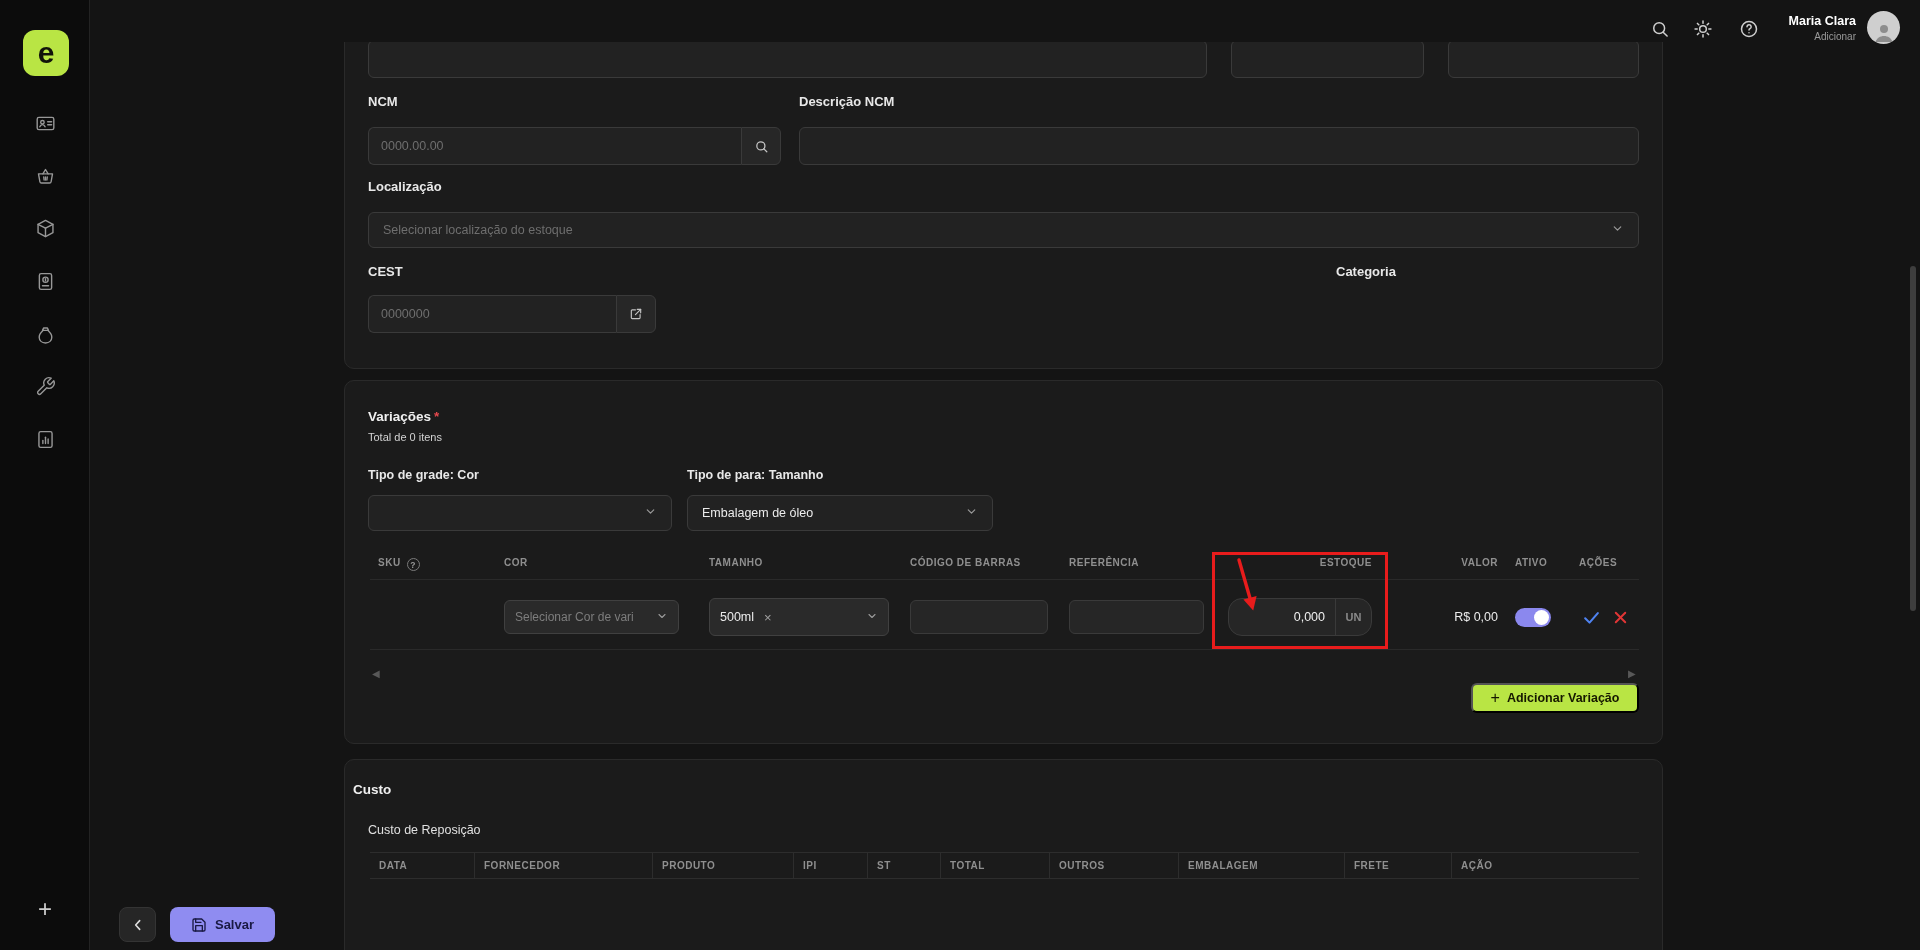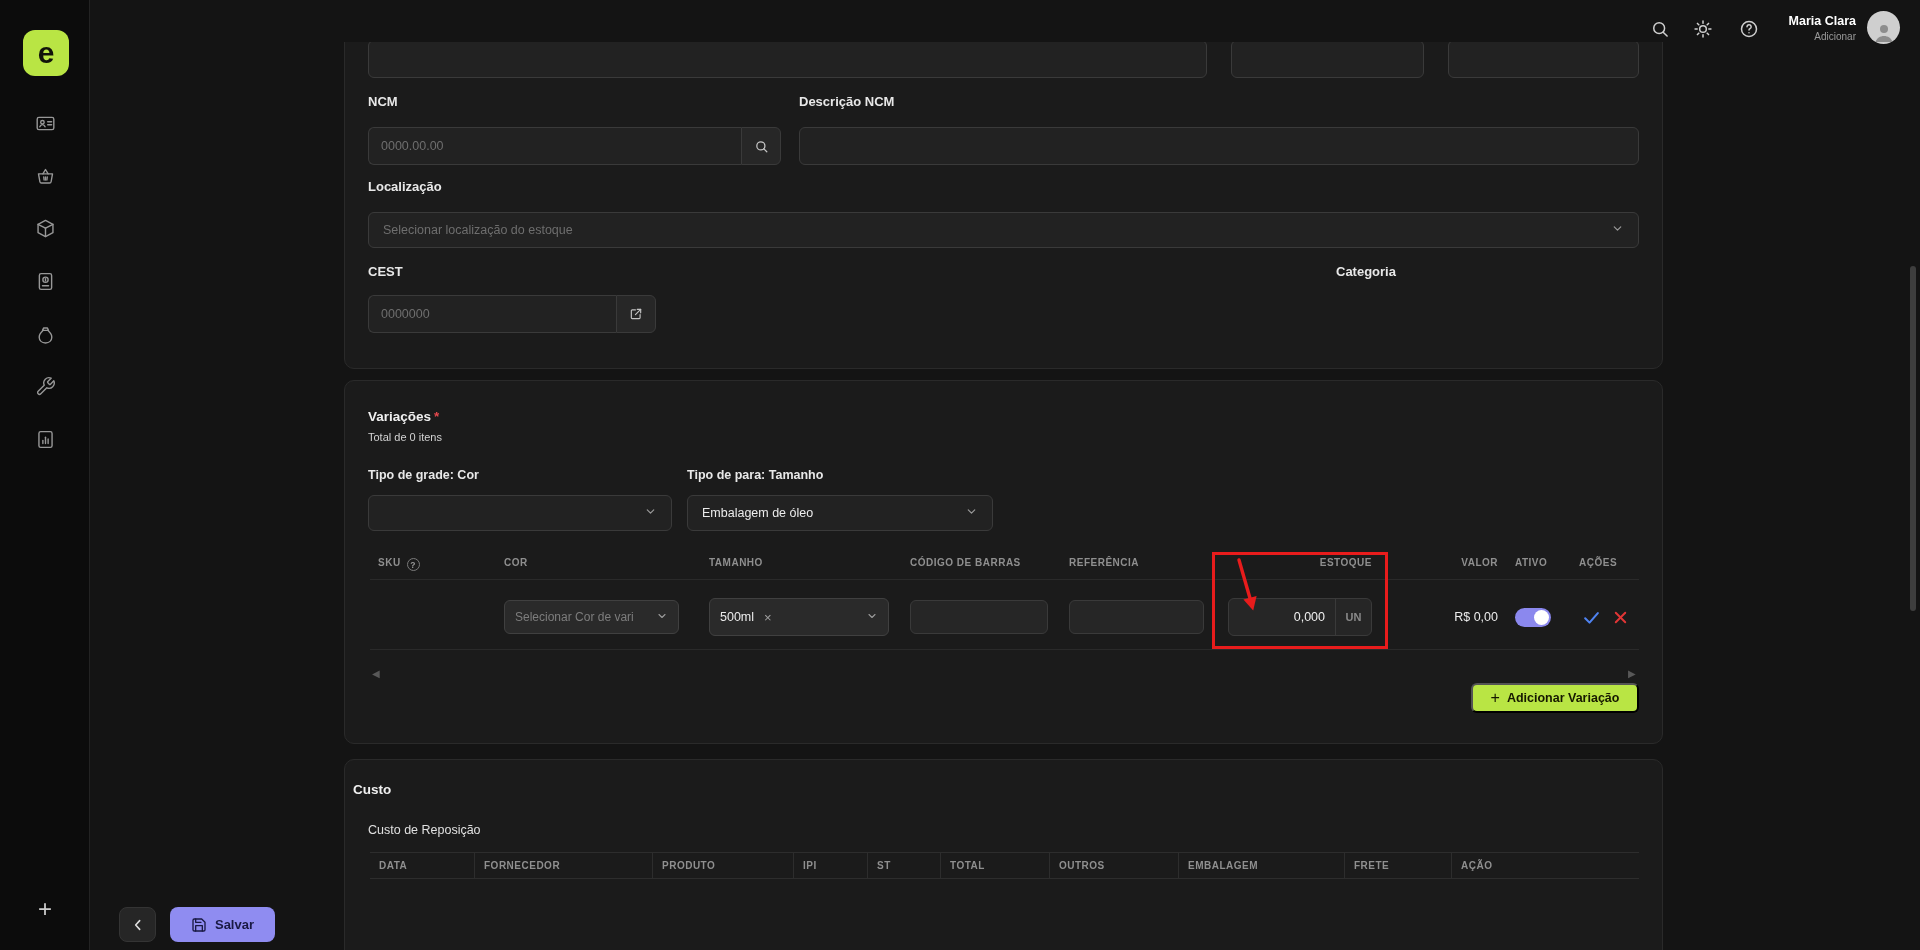--- a/index.html
+++ b/index.html
@@ -53,21 +53,21 @@
   .hline{position:absolute;left:25px;width:1269px;border-top:1px solid #2a2a2a}
   .q-badge{display:inline-block;width:13px;height:13px;border:1px solid #7a7a7a;border-radius:50%;
     font-size:8.5px;line-height:12px;text-align:center;color:#9a9a9a;margin-left:6px;vertical-align:-2px;cursor:pointer}
   .sel-row{position:absolute;background:#2a2a2a;border:1px solid #404040;border-radius:6px;display:flex;
     align-items:center;justify-content:space-between;padding:0 10px;font-size:12px;cursor:pointer;overflow:hidden}
   .sel-row .ph{color:#7d7d7d;white-space:nowrap;overflow:hidden;max-width:118px}
   .chip-sel{position:absolute;background:#2a2a2a;border:1px solid #404040;border-radius:6px;display:flex;
     align-items:center;padding:0 10px;font-size:12.5px;color:#ececec;cursor:pointer}
   .chip-sel .chip-x{color:#a2a2a2;font-size:13px;margin-left:10px;cursor:pointer}
   .chip-sel .chev{margin-left:auto;color:#9a9a9a}
-  .stock{position:absolute;display:flex;background:#262626;border:1px solid #3a3a3a;border-radius:6px;overflow:hidden}
+  .stock{position:absolute;display:flex;background:#262626;border:1px solid #3a3a3a;border-radius:14px;overflow:hidden}
   .stock input{flex:1;background:transparent;border:none;outline:none;color:#f0f0f0;font-size:12.5px;
     text-align:right;padding:0 10px;min-width:0;font-family:inherit}
   .stock .unit{width:36px;display:flex;align-items:center;justify-content:center;color:#8a8a8a;
     font-size:11px;font-weight:700;border-left:1px solid #3a3a3a}
   .valor{position:absolute;font-size:12.5px;color:#ececec;text-align:right}
   .toggle{position:absolute;width:36px;height:19px;border-radius:10px;background:#8b88ee;cursor:pointer}
   .toggle .knob{position:absolute;top:2px;right:2px;width:15px;height:15px;border-radius:50%;background:#fff}
   .act-icon{position:absolute;width:20px;height:20px;cursor:pointer}
   .pager{position:absolute;font-size:10px;color:#585858;cursor:pointer}
   .add-btn{position:absolute;left:1126px;top:302px;width:168px;height:30px;border-radius:6px;background:#b9e544;

